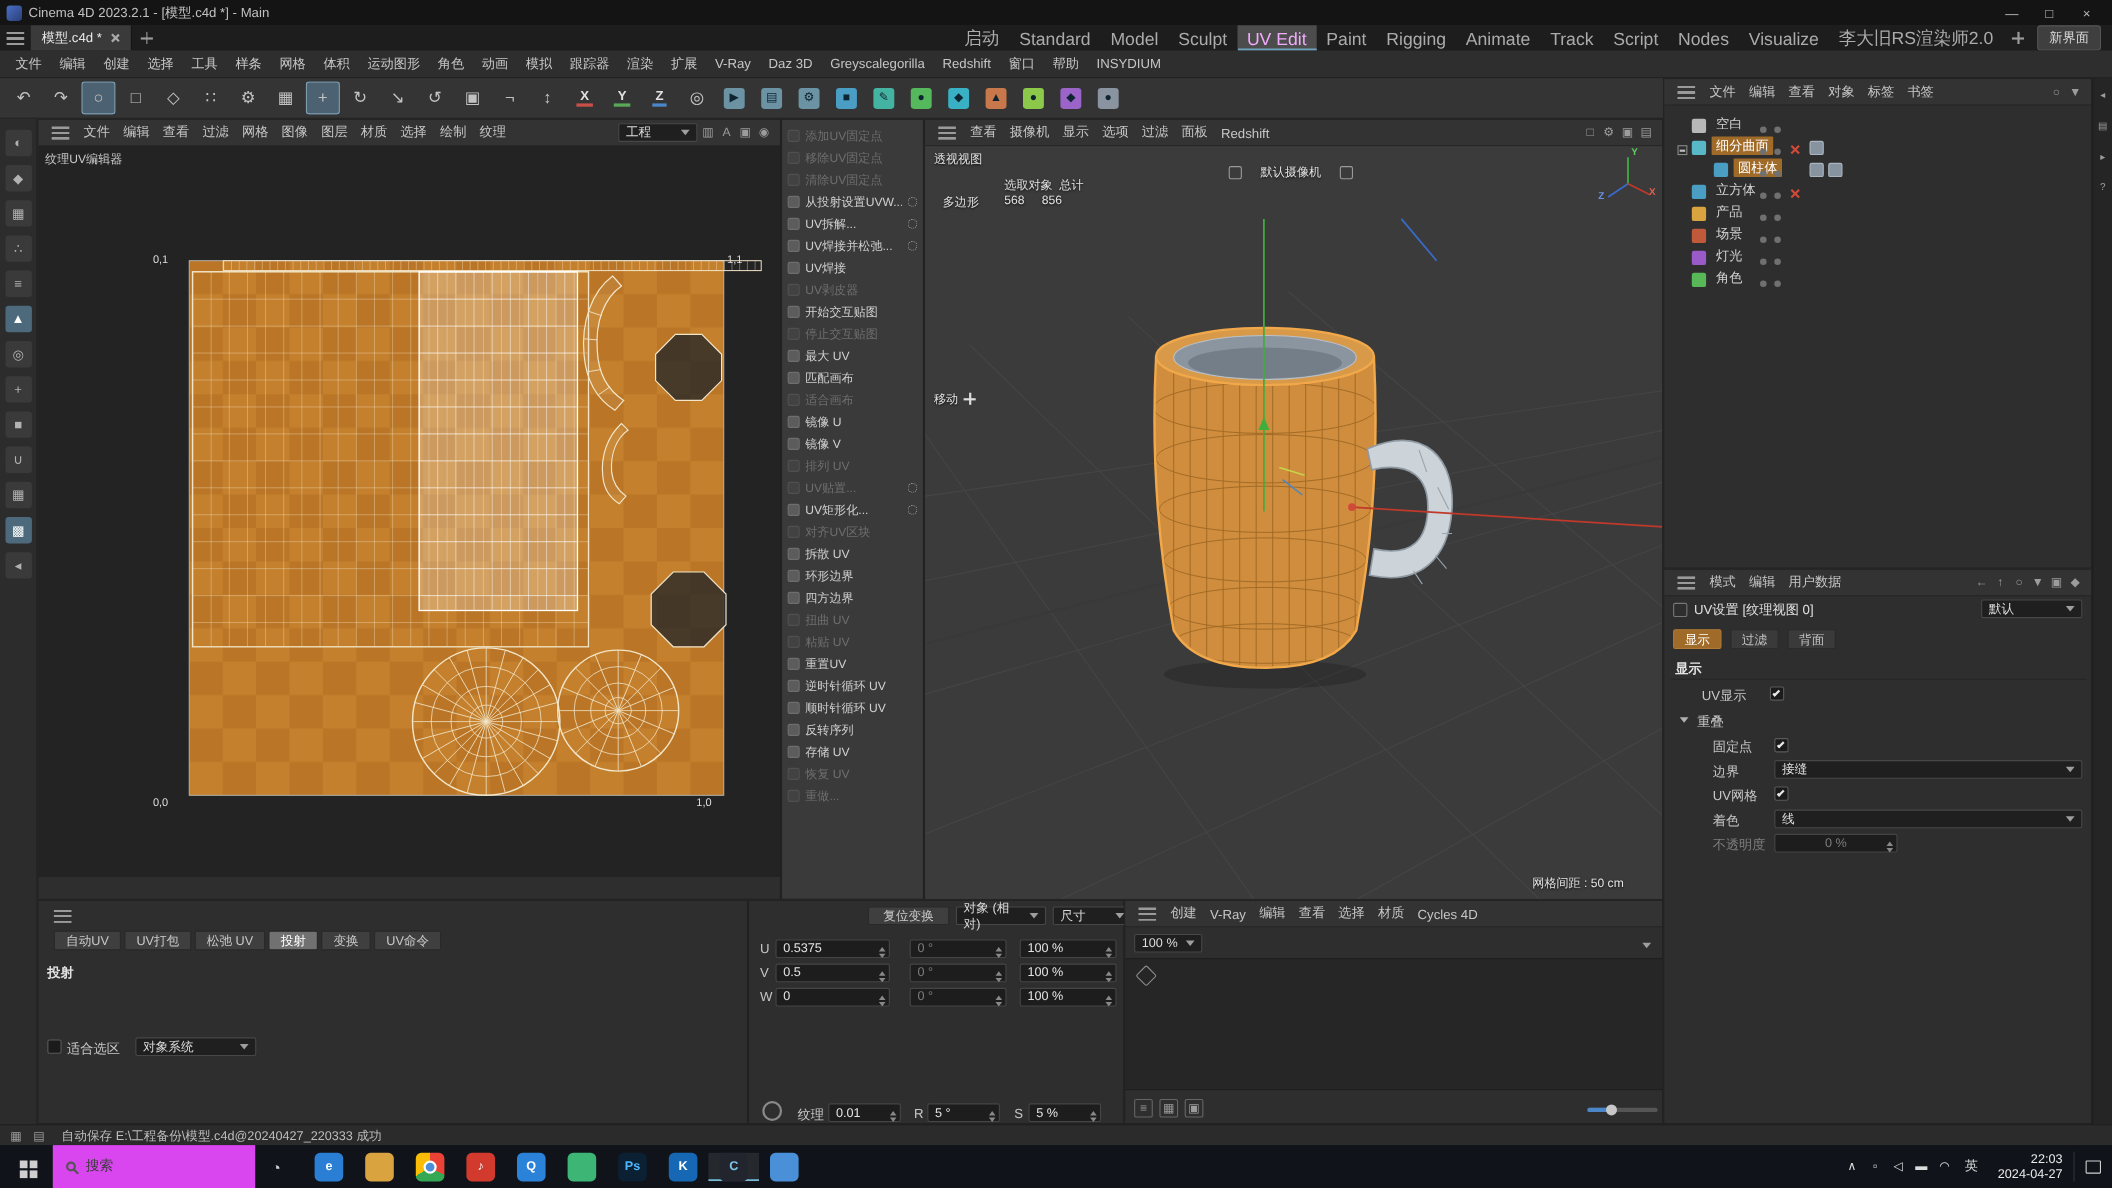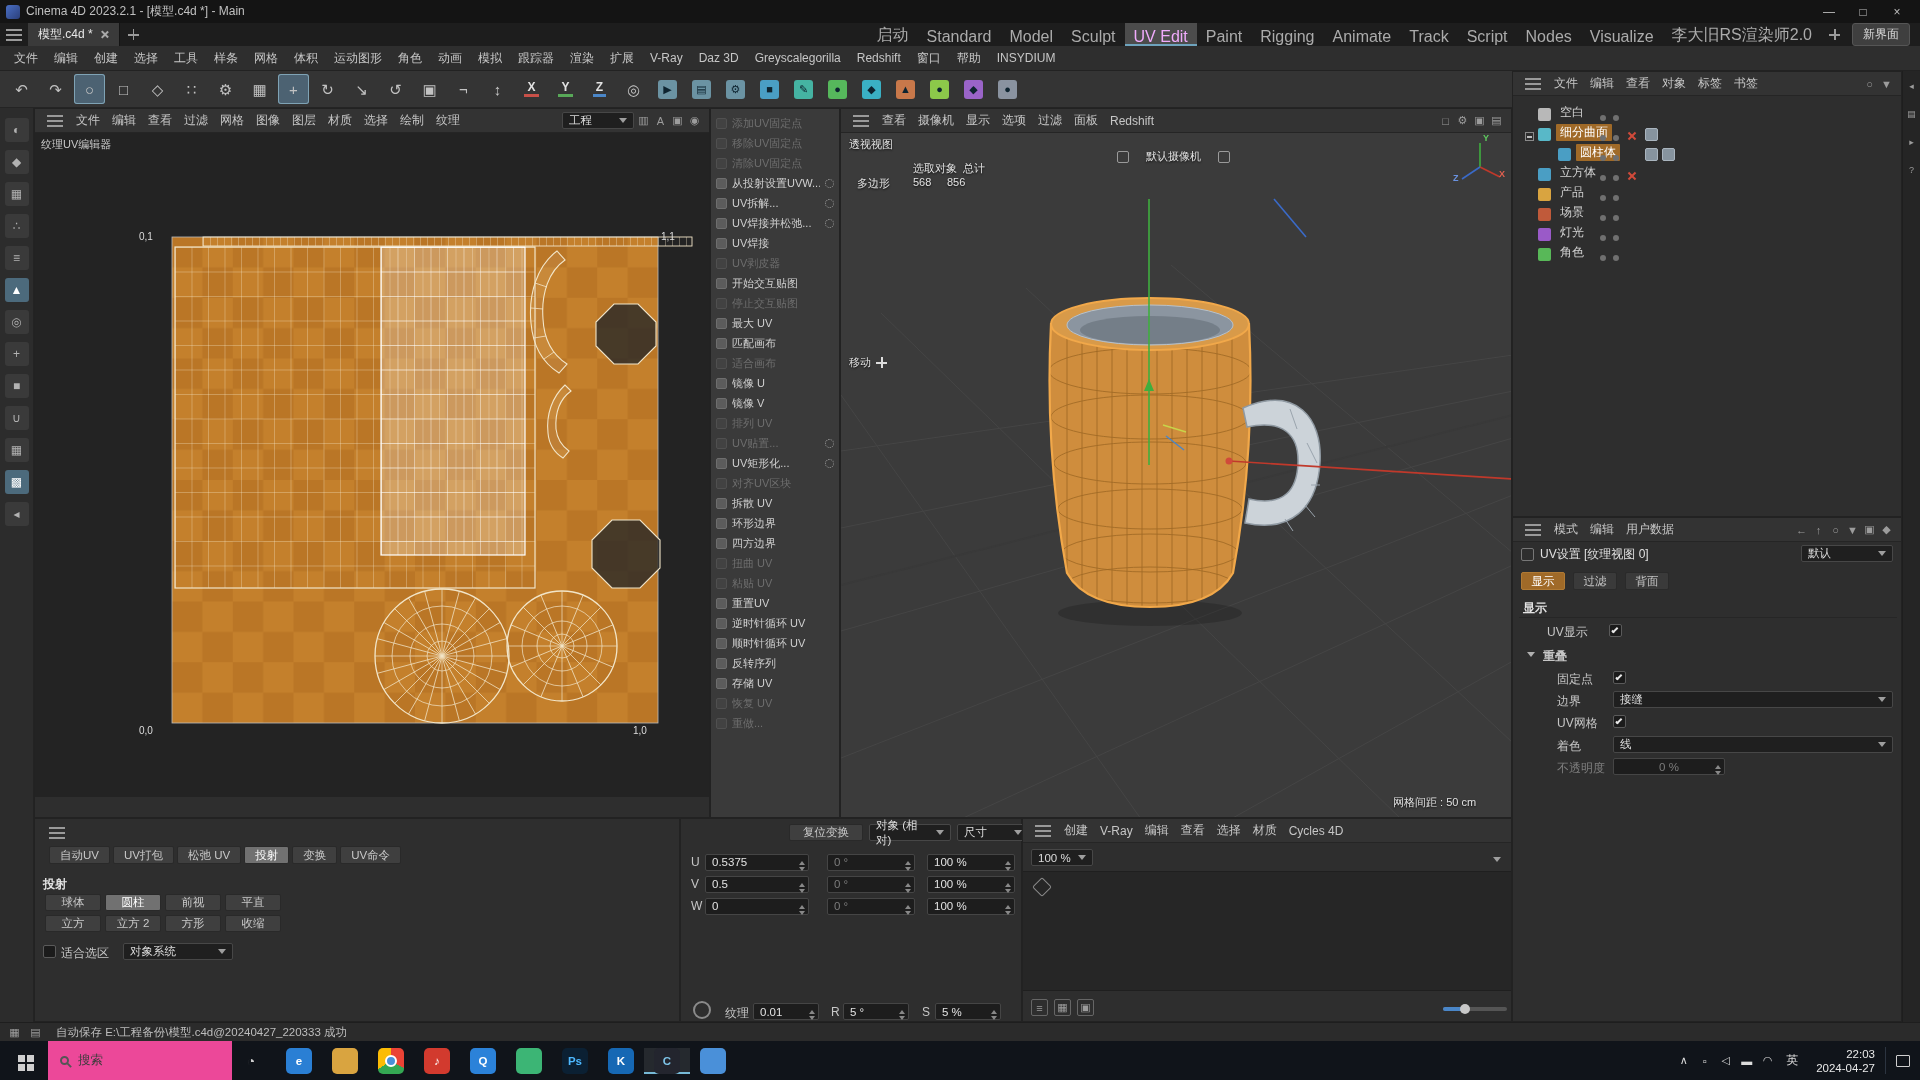--- a/index.html
+++ b/index.html
@@ -101,21 +101,21 @@
 .attrlab{position:absolute;font-size:12px;color:#c6c6c6}
 .attrlab.dim{color:#7e7e7e}
 .atab{position:absolute;height:18px;width:44px;display:flex;align-items:center;justify-content:center;background:#3a3a3a;border:1px solid #2a2a2a;border-radius:2px;font-size:11.5px;color:#c2c2c2}
 .atab.active{background:#a06a28;color:#fff;border-color:#b07a34}
 .tri{width:0;height:0;border:4px solid transparent;border-top:5px solid #b0b0b0;display:inline-block}
 
 .statusbar{position:absolute;left:0;top:1022px;width:1920px;height:19px;background:#2b2b2b;border-top:1px solid #1e1e1e;display:flex;align-items:center;gap:4px;padding:0 6px;font-size:11.5px;color:#bdbdbd}
 .taskbar{position:absolute;left:0;top:1041px;width:1920px;height:39px;background:#10141a;display:flex;align-items:stretch}
 .start{width:48px;display:grid;place-items:center}
 .start i{width:7px;height:7px;background:#cfcfcf;box-shadow:9px 0 #cfcfcf,0 9px #cfcfcf,9px 9px #cfcfcf;margin:-5px 0 0 -5px}
-.search{width:184px;background:#ec4899;display:flex;align-items:center;gap:9px;padding:0 12px;color:#3c3c3c;font-size:12.5px}
+.search{width:184px;background:#d946ef;display:flex;align-items:center;gap:9px;padding:0 12px;color:#3c3c3c;font-size:12.5px}
 .magi{width:9px;height:9px;border:2px solid #555;border-radius:50%;position:relative;flex:none}
 .magi::after{content:"";position:absolute;width:6px;height:2px;background:#555;transform:rotate(45deg);right:-5px;bottom:-3px}
 .sysic{width:38px;display:flex;align-items:center;justify-content:center;color:#cfcfcf;font-size:14px}
 .app{width:46px;display:flex;align-items:center;justify-content:center}
 .app i{width:26px;height:26px;border-radius:5px;background:var(--c,#666);color:#fff;display:flex;align-items:center;justify-content:center;font-size:11.5px;font-weight:bold;font-style:normal}
 .app.active{background:rgba(255,255,255,.09);box-shadow:inset 0 -2px 0 #76b9d6}
 .app[data-name="chrome-icon"] i{background:conic-gradient(#ea4335 0 33%,#34a853 0 66%,#fbbc05 0 100%);position:relative}
 .app[data-name="chrome-icon"] i::after{content:"";position:absolute;inset:7px;border-radius:50%;background:#4a90d9;border:2px solid #fff}
 .app[data-name="photoshop-icon"] i{color:#4db8ff}
 .app[data-name="cinema4d-icon"] i{color:#7ec4e8}
@@ -962,21 +962,21 @@
           <span>背面</span>
         </div>
       </div>
     <span class="attrlab" data-name="section-label" style="left:10px;top:82px;font-weight:bold;color:#e4e4e4">显示</span>
     <div style="position:absolute;left:6px;top:99px;width:378px;border-top:1px solid #262626"></div>
     <span class="attrlab" data-name="uv-display-label" style="left:34px;top:106px">UV显示</span>
     <span class="cb checked" data-name="uv-display-checkbox" style="position:absolute;left:96px;top:106px">
         <i></i>
       </span>
     <span class="tri" data-name="overlap-collapse-icon" style="position:absolute;left:14px;top:134px"></span>
-    <span class="attrlab" data-name="overlap-label" style="left:30px;top:130px;font-weight:bold">重叠</span>
+    <span class="attrlab" data-name="overlap-label" style="left:30px;top:130px;font-weight:normal">重叠</span>
     <span class="attrlab" data-name="fixed-point-label" style="left:44px;top:153px">固定点</span>
     <span class="cb checked" data-name="fixed-point-checkbox" style="position:absolute;left:100px;top:153px">
         <i></i>
       </span>
     <span class="attrlab" data-name="boundary-label" style="left:44px;top:175px">边界</span>
     <div class="dd" data-name="boundary-dropdown" style="position:absolute;left:100px;top:173px;width:280px">
       <span>接缝</span>
         <span class="da" data-name="chevron-down-icon"></span>
     </div>
     <span class="attrlab" data-name="uv-grid-label" style="left:44px;top:197px">UV网格</span>
@@ -1012,47 +1012,20 @@
           <span>投射</span>
         </div>
         <div class="btn" data-name="uv-tools-tab" style="padding:0 10px;height:18px">
           <span>变换</span>
         </div>
         <div class="btn" data-name="uv-tools-tab" style="padding:0 10px;height:18px">
           <span>UV命令</span>
         </div>
       </div>
     <span data-name="projection-section-label" style="position:absolute;left:8px;top:57px;font-weight:bold;color:#e2e2e2">投射</span>
-    <div style="position:absolute;left:10px;top:75px;width:250px;display:flex;flex-wrap:wrap;gap:4px">
-
-    <div class="btn" data-name="projection-button" style="width:56px">
-          <span>球体</span>
-        </div>
-        <div class="btn active" data-name="projection-button" style="width:56px">
-          <span>圆柱</span>
-        </div>
-        <div class="btn" data-name="projection-button" style="width:56px">
-          <span>前视</span>
-        </div>
-        <div class="btn" data-name="projection-button" style="width:56px">
-          <span>平直</span>
-        </div>
-        <div class="btn" data-name="projection-button" style="width:56px">
-          <span>立方</span>
-        </div>
-        <div class="btn" data-name="projection-button" style="width:56px">
-          <span>立方 2</span>
-        </div>
-        <div class="btn" data-name="projection-button" style="width:56px">
-          <span>方形</span>
-        </div>
-        <div class="btn" data-name="projection-button" style="width:56px">
-          <span>收缩</span>
-        </div>
-      </div>
     <span class="cb" data-name="fit-selection-checkbox" style="position:absolute;left:8px;top:126px"></span>
     <span data-name="fit-selection-label" style="position:absolute;left:26px;top:126px">适合选区</span>
     <div class="dd" data-name="system-dropdown" style="position:absolute;left:88px;top:124px;width:110px">
       <span>对象系统</span>
         <span class="da" data-name="chevron-down-icon"></span>
     </div>
   </div>
 
   <div class="panel" data-name="coordinates-panel" style="left:680px;top:818px;width:342px;height:204px">
     <div class="btn" data-name="reset-transform-button" style="position:absolute;left:108px;top:5px;width:74px">

